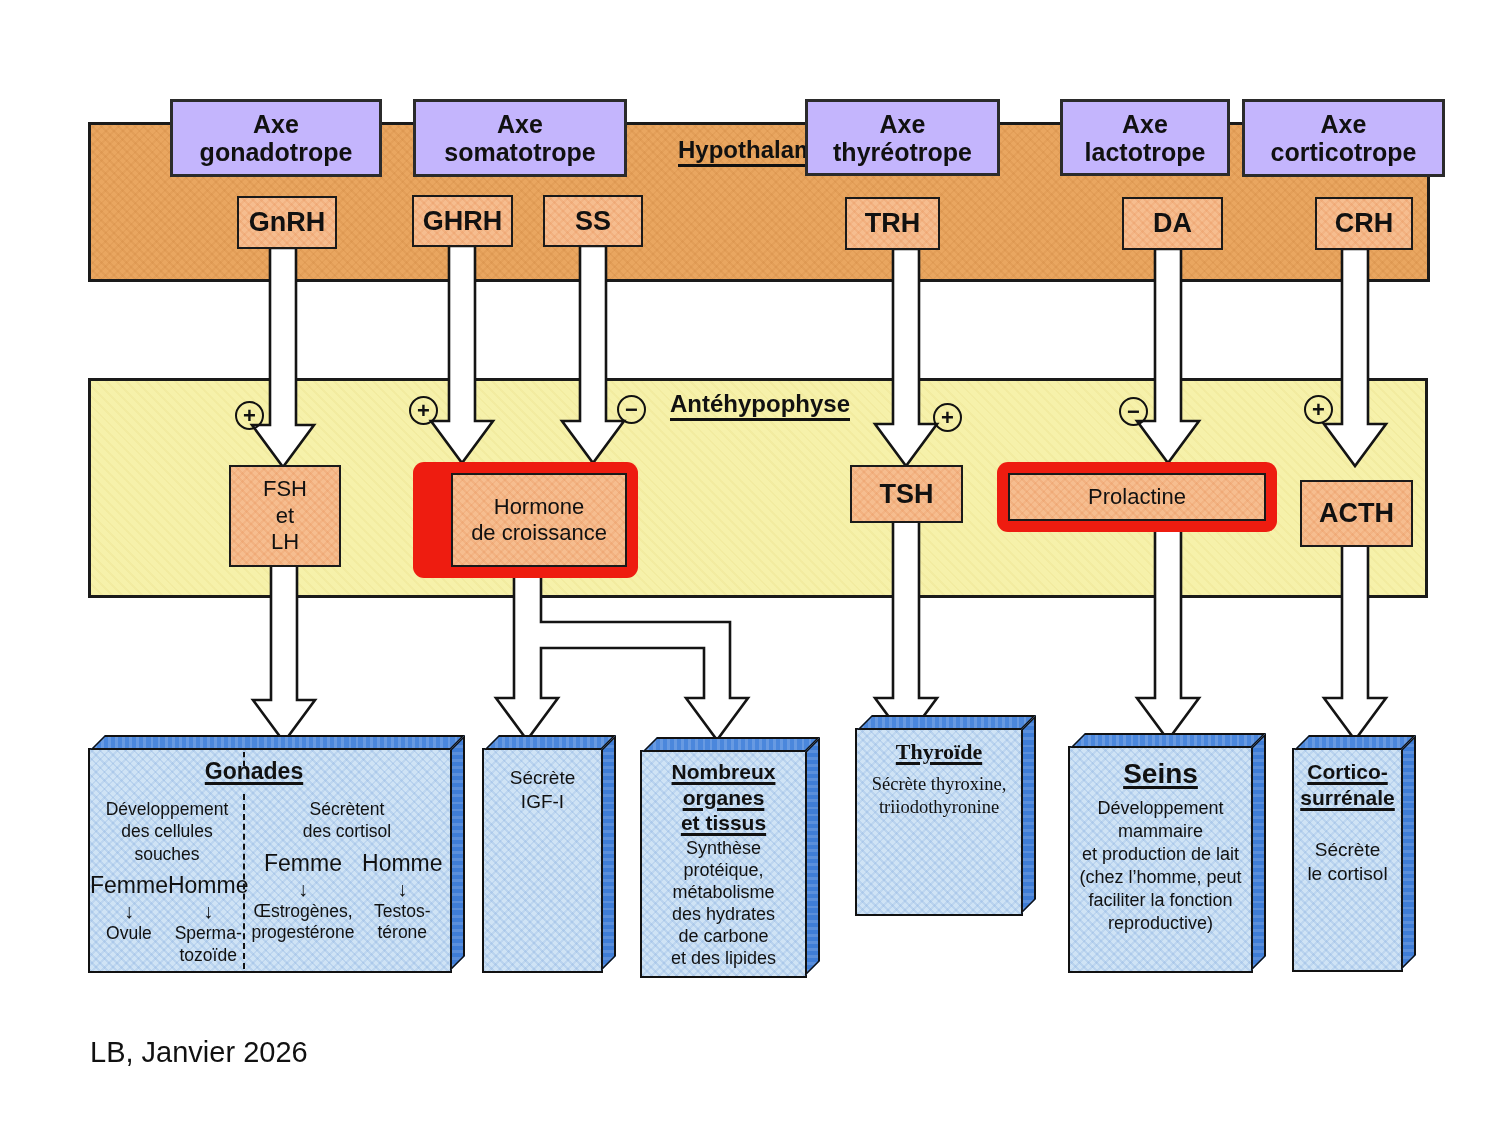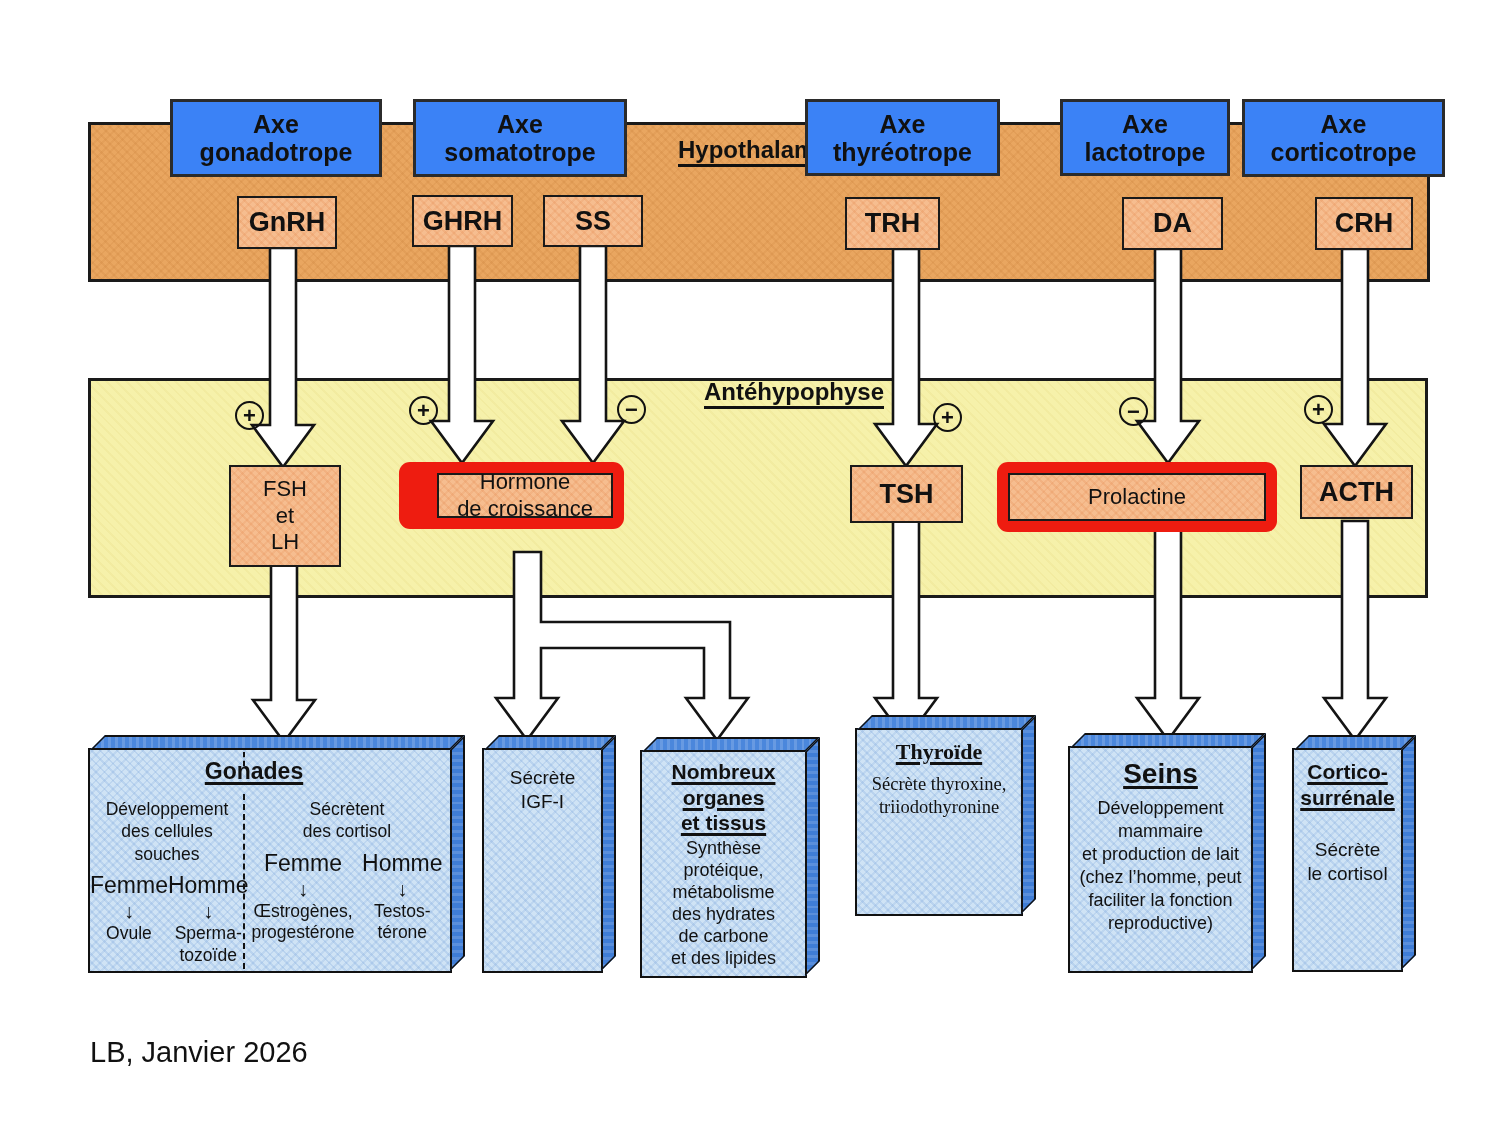--- a/index.html
+++ b/index.html
@@ -14,21 +14,21 @@
       repeating-linear-gradient(-45deg, rgba(186,110,40,.12) 0 2px, rgba(0,0,0,0) 2px 6px),
       #e9a660; }
   .band-ante { background:
       repeating-linear-gradient(45deg, rgba(215,195,90,.12) 0 2px, rgba(0,0,0,0) 2px 7px),
       #f6f1aa; }
 
   .region-label { position:absolute; z-index:2; font-weight:bold; font-size:24px;
       border-bottom:3px solid #111; padding-bottom:1px; line-height:1.1; }
 
   
-  .axis-box { position:absolute; z-index:6; background:#3b82f6; border:3px solid #2b2b2b;
+  .axis-box { position:absolute; z-index:6; background:#c4b5fd; border:3px solid #2b2b2b;
       box-sizing:border-box; display:flex; align-items:center; justify-content:center;
       text-align:center; font-weight:bold; font-size:25px; line-height:1.12; }
 
   
   .hbox { position:absolute; z-index:5; border:2.5px solid #1a1a1a; box-sizing:border-box;
       background:
         repeating-linear-gradient(45deg, rgba(225,130,70,.20) 0 2px, rgba(0,0,0,0) 2px 6px),
         repeating-linear-gradient(-45deg, rgba(225,130,70,.16) 0 2px, rgba(0,0,0,0) 2px 6px),
         #f6bd8f;
       display:flex; align-items:center; justify-content:center; text-align:center;
@@ -90,21 +90,21 @@
 
   .caption { position:absolute; z-index:2; font-size:29px;text-align:right; }
 </style>
 </head>
 <body>
 
 <div class="band band-hypo" style="left:88px; top:122px; width:1342px; height:160px;"></div>
 <div class="band band-ante" style="left:88px; top:378px; width:1340px; height:220px;"></div>
 
 <div class="region-label" style="left:678px; top:137px;">Hypothalamus</div>
-<div class="region-label" style="left:670px; top:379px;margin-left:34px;">Antéhypophyse</div>
+<div class="region-label" style="left:670px; top:391px;">Antéhypophyse</div>
 
 <svg id="arrows" width="1500" height="1125">
 
   <polygon points="270,248 270,425 252,425 283,467 314,425 296,425 296,248"></polygon>
   <polygon points="449,246 449,421 431,421 462,463 493,421 475,421 475,246"></polygon>
   <polygon points="580,246 580,421 562,421 593,463 624,421 606,421 606,246"></polygon>
   <polygon points="893,249 893,424 875,424 906,466 937,424 919,424 919,249"></polygon>
   <polygon points="1155,249 1155,421 1137,421 1168,463 1199,421 1181,421 1181,249"></polygon>
   <polygon points="1342,249 1342,424 1324,424 1355,466 1386,424 1368,424 1368,249"></polygon>
 
@@ -137,32 +137,32 @@
 <div class="sign" style="left:409px; top:396px;">+</div>
 <div class="sign" style="left:617px; top:395px;">−</div>
 <div class="sign" style="left:933px; top:403px;">+</div>
 <div class="sign" style="left:1119px; top:397px;">−</div>
 <div class="sign" style="left:1304px; top:395px;">+</div>
 
 <div class="hbox plain pre" style="left:229px; top:465px; width:112px; height:102px;">FSH
 et
 LH</div>
 
-<div class="hl-wrap" style="left:399px; top:462px; width:225px; height:67px;padding-left:38px;">
+<div class="hl-wrap" style="left:413px; top:462px; width:225px; height:116px;padding-left:38px;">
   <div class="hl-inner pre">Hormone
 de croissance</div>
 </div>
 
 <div class="hbox" style="left:850px; top:465px; width:113px; height:58px;">TSH</div>
 
 <div class="hl-wrap" style="left:997px; top:462px; width:280px; height:70px;">
   <div class="hl-inner pre">Prolactine</div>
 </div>
 
-<div class="hbox" style="left:1300px; top:465px; width:113px; height:54px;">ACTH</div>
+<div class="hbox" style="left:1300px; top:480px; width:113px; height:67px;">ACTH</div>
 
 <div class="organ" style="left:88px; top:748px; width:364px; height:225px;">
   <div class="face-top"></div>
   <div class="face-side"></div>
   <div class="organ-content">
     <div class="g-div" style="top:2px; height:14px;"></div>
     <div class="g-div" style="top:44px; bottom:2px;"></div>
     <div class="g-title">Gonades</div>
     <div class="g-cols">
       <div class="g-left">

